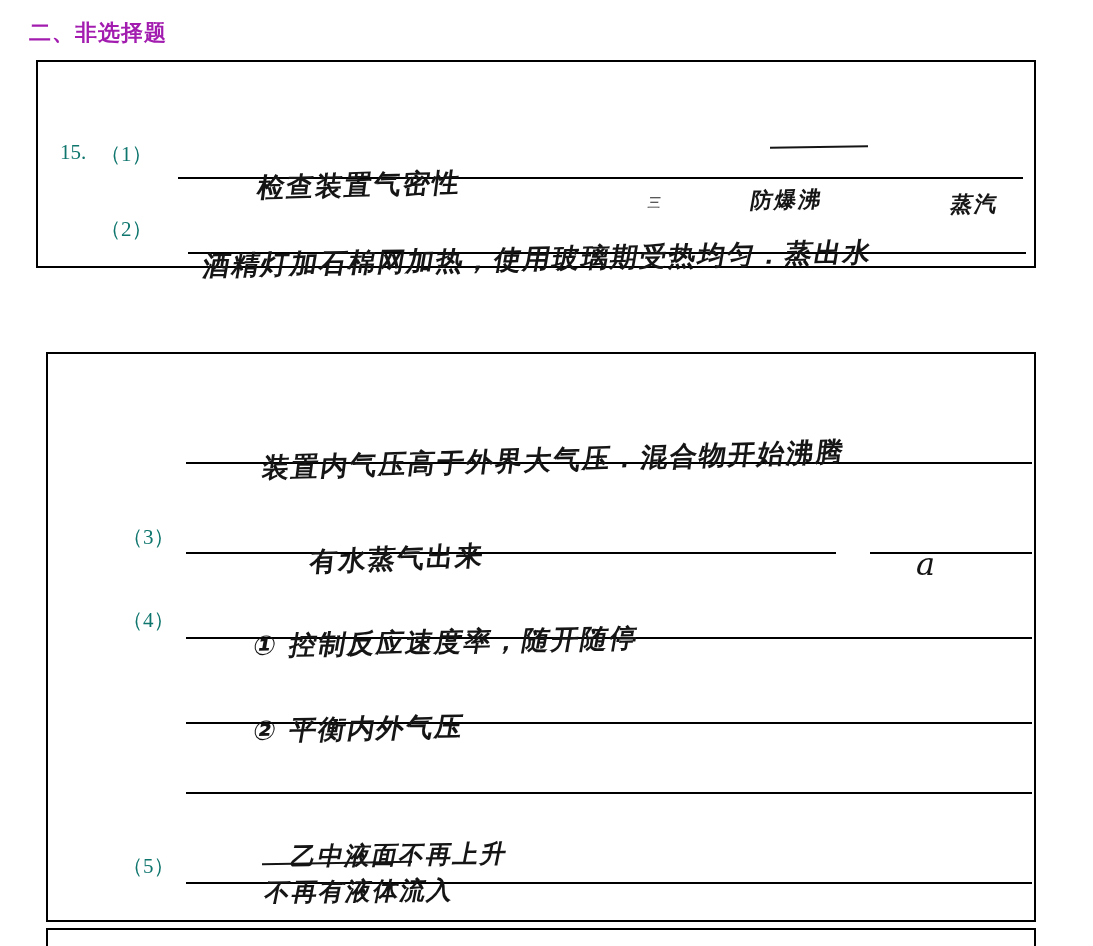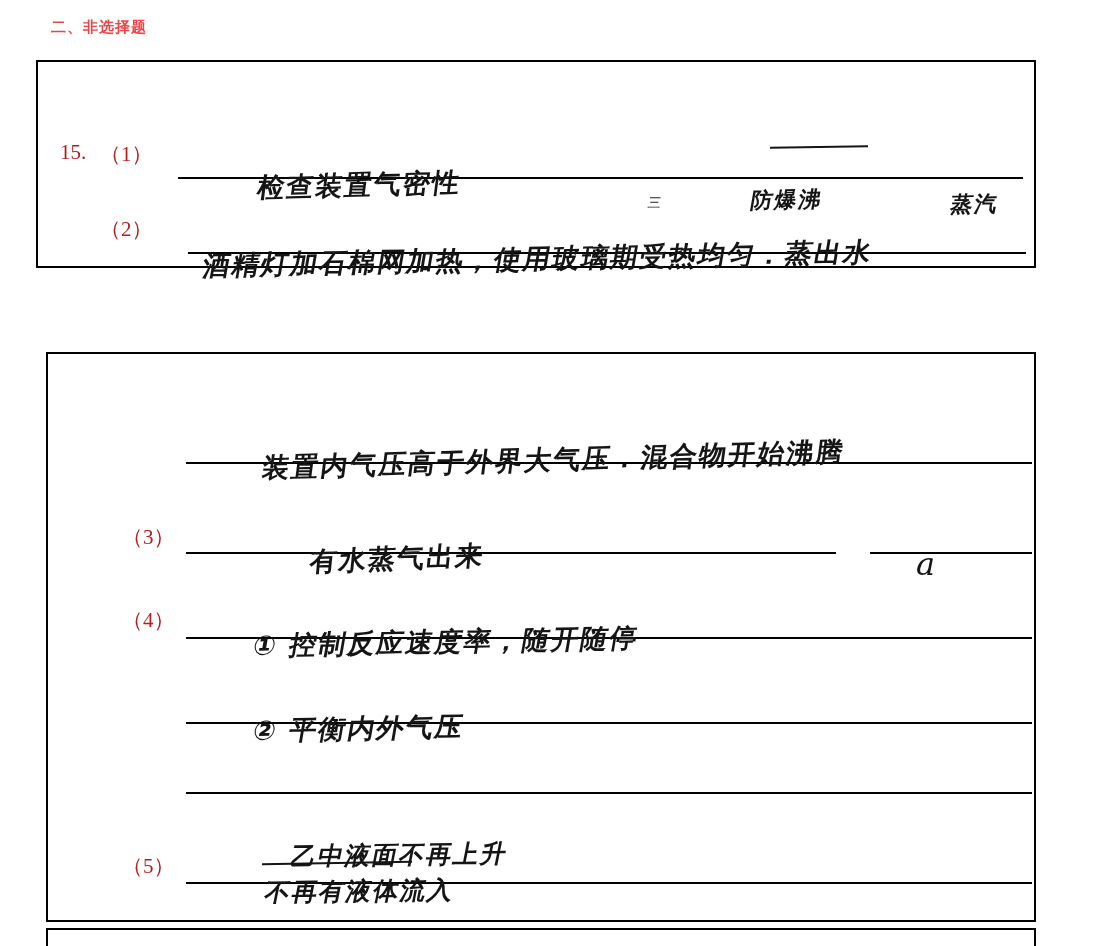--- a/index.html
+++ b/index.html
@@ -17,27 +17,27 @@
   }
   .page {
     position: absolute;
     inset: 0;
     width: 1093px;
     height: 946px;
   }
   
   .section-heading {
     position: absolute;
-    left: 51px;
+    left: 29px;
     top: 18px;
     font-family: "Liberation Sans", sans-serif;
     font-weight: bold;
-    font-size: 15px;
+    font-size: 22px;
     letter-spacing: 1px;
-    color: #ef4444;
+    color: #a21caf;
     white-space: nowrap;
   }
   
   .answer-box {
     position: absolute;
     border: 2px solid #000;
     box-sizing: border-box;
     background: #fff;
   }
   #box-top {
@@ -56,21 +56,21 @@
     left: 46px;
     top: 928px;
     width: 990px;
     height: 40px;
   }
   
   .item-label {
     position: absolute;
     font-family: "Liberation Serif", serif;
     font-size: 21px;
-    color: #b91c1c;
+    color: #0f766e;
     white-space: nowrap;
   }
   
   .rule {
     position: absolute;
     height: 0;
     border-bottom: 2px solid #000;
   }
   
   .hand {

